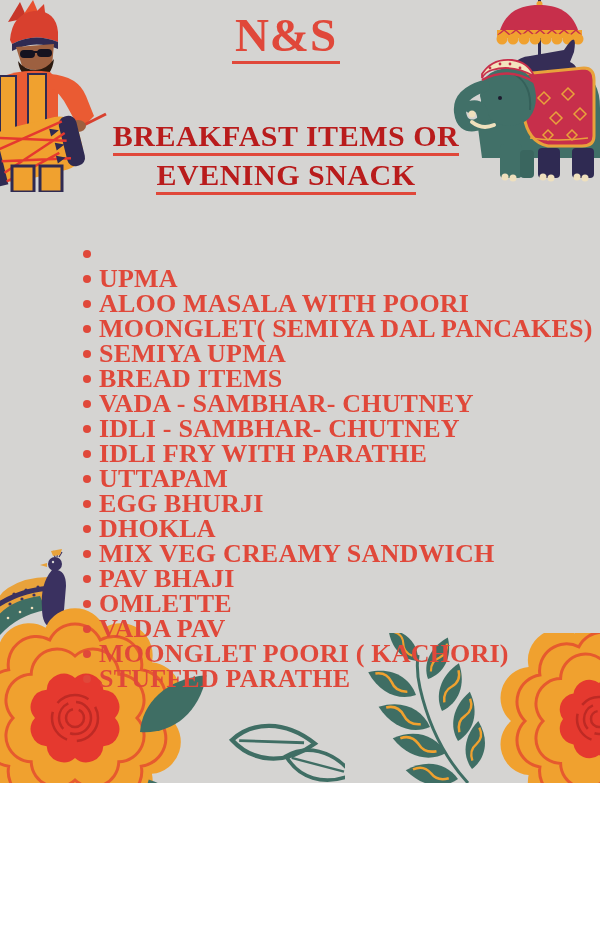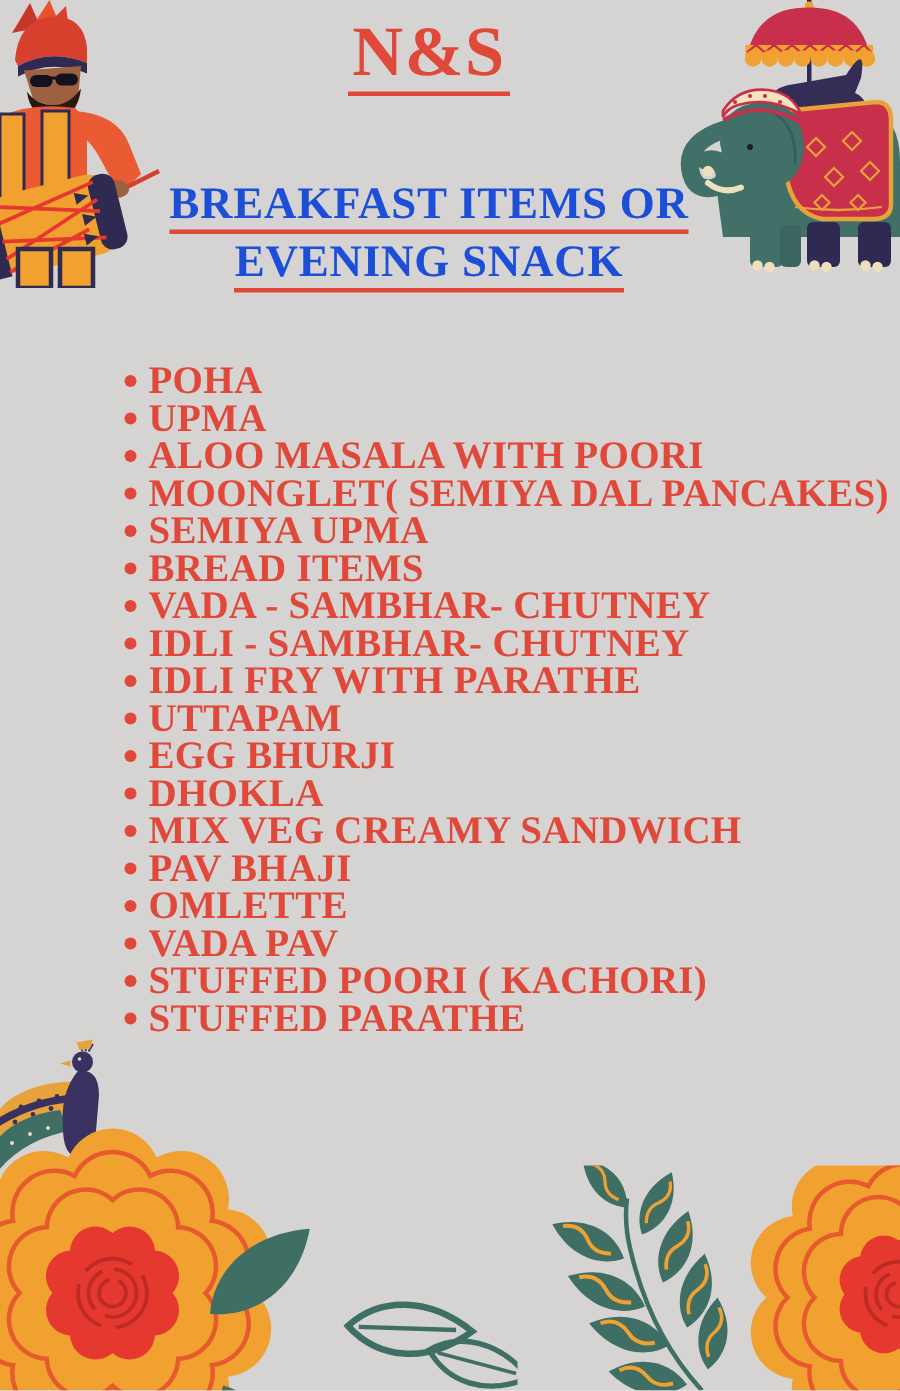--- a/index.html
+++ b/index.html
@@ -1,34 +1,34 @@
 <!DOCTYPE html>
 <html><head>
 <meta charset="utf-8">
 <style>
   html,body{margin:0;padding:0;}
   .page{
-    position:relative;width:600px;height:927px;overflow:hidden;
+    position:relative;width:600px;height:783px;overflow:hidden;
     background:#D5D4D2;
     font-family:"Liberation Serif","DejaVu Serif",serif;
   }
   .deco{position:absolute;pointer-events:none;}
   .deco-tl{top:0;left:0;}
   .deco-tr{top:0;right:0;}
   .deco-bl{bottom:0;left:0;}
   .deco-br{bottom:0;right:0;}
 
   .title-wrap{position:absolute;top:12px;left:0;width:100%;text-align:center;transform:translateX(-14px);}
   .title-wrap .title{
     display:inline-block;font-size:47px;font-weight:bold;color:#E0483A;
     letter-spacing:1px;line-height:1.0;border-bottom:3px solid #E0483A;padding:0 3px 2px;
   }
   .heading-wrap{position:absolute;top:121px;left:0;width:100%;text-align:center;transform:translateX(-14px);line-height:1.0;}
   .heading-wrap .hline{
-    display:inline-block;font-size:30px;font-weight:bold;color:#1d4ed8;
+    display:inline-block;font-size:30px;font-weight:bold;color:#b91c1c;
     letter-spacing:.5px;border-bottom:3px solid #E0483A;padding-bottom:2px;margin-bottom:4px;
   }
   .menu{position:absolute;top:241px;left:83px;margin:0;padding:0;list-style:none;}
   .menu li{display:flex;align-items:center;height:25px;}
   .dot{width:8px;height:8px;border-radius:50%;background:#E0483A;margin-right:8px;flex:0 0 auto;}
   .label{font-size:26px;font-weight:bold;color:#E0483A;letter-spacing:.2px;white-space:nowrap;}
 </style>
 </head>
 <body>
 
@@ -206,21 +206,20 @@
   </div>
 
   <div class="heading-wrap">
     <span class="hline">BREAKFAST ITEMS OR</span><br>
     <span class="hline">EVENING SNACK</span>
   </div>
 
   <ul class="menu">
     <li>
         <span class="dot"></span>
-        <span class="label">POHA</span>
       </li>
     <li>
         <span class="dot"></span>
         <span class="label">UPMA</span>
       </li>
     <li>
         <span class="dot"></span>
         <span class="label">ALOO MASALA WITH POORI</span>
       </li>
     <li>
@@ -270,21 +269,21 @@
     <li>
         <span class="dot"></span>
         <span class="label">OMLETTE</span>
       </li>
     <li>
         <span class="dot"></span>
         <span class="label">VADA PAV</span>
       </li>
     <li>
         <span class="dot"></span>
-        <span class="label">STUFFED POORI ( KACHORI)</span>
+        <span class="label">MOONGLET POORI ( KACHORI)</span>
       </li>
     <li>
         <span class="dot"></span>
         <span class="label">STUFFED PARATHE</span>
       </li>
   </ul>
 
 </div>
 
 </body></html>

